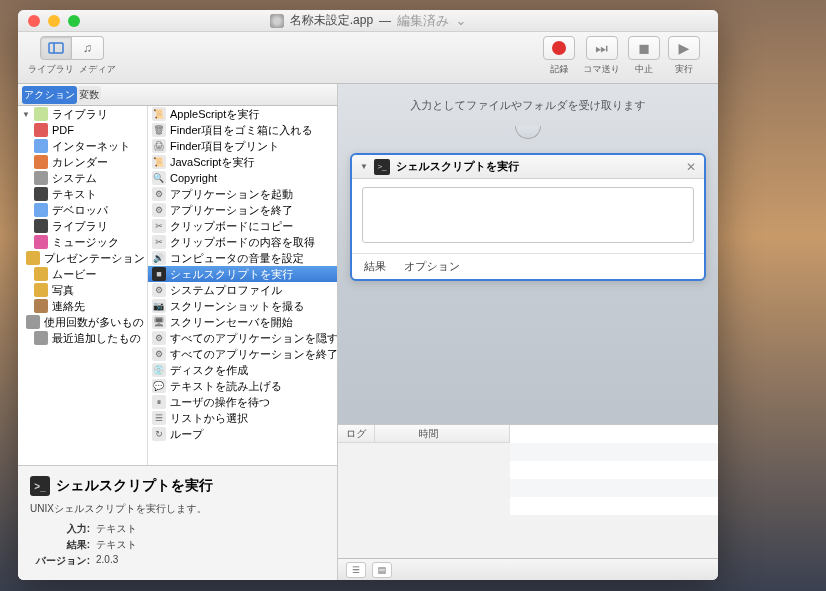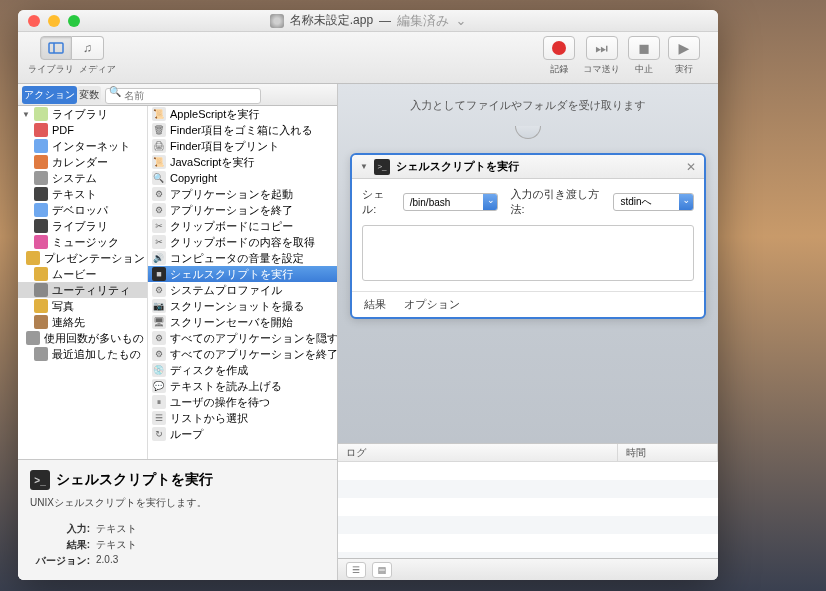--- a/index.html
+++ b/index.html
@@ -41,45 +41,45 @@
 .col2 { flex: 1; overflow-y: auto; font-size: 11px; }
 .li { display: flex; align-items: center; height: 16px; padding: 0 4px; cursor: pointer; gap: 4px; white-space: nowrap; }
 .li.hd { font-weight: 500; }
 .li.sel { background: linear-gradient(#5a9de8,#3b7dd8); color: #fff; }
 .li.sel2 { background: #d8d8d8; }
 .disc { width: 8px; font-size: 8px; color: #666; }
 .ico { width: 14px; height: 14px; border-radius: 2px; display: inline-flex; align-items: center; justify-content: center; font-size: 9px; flex-shrink: 0; }
 .info { border-top: 1px solid #c8c8c8; padding: 10px 12px; font-size: 10px; background: #f4f4f4; }
 .info h3 { font-size: 14px; font-weight: 600; margin-bottom: 6px; display: flex; align-items: center; gap: 6px; }
 .info-ico { width: 20px; height: 20px; background: #2a2a2a; border-radius: 3px; display: inline-flex; align-items: center; justify-content: center; color: #ccc; font-size: 10px; }
-.info p { margin-bottom: 12px; color: #444; }
+.info p { margin-bottom: 6px; color: #444; }
 .info .kv { display: flex; margin-bottom: 2px; }
 .info .k { width: 60px; text-align: right; margin-right: 6px; font-weight: 600; color: #333; }
 .info .v { color: #444; flex: 1; }
 
 .right { flex: 1; background: linear-gradient(to bottom, #dfe3e8 0%, #c5cbd2 40%, #b8bec6 100%); position: relative; display: flex; flex-direction: column; overflow: hidden; }
 .drop { text-align: center; font-size: 11px; color: #555; padding: 14px 0 40px 0; position: relative; }
 .drop::after { content: ""; position: absolute; bottom: 14px; left: 50%; transform: translateX(-50%); width: 24px; height: 12px; border: 1px solid #aaa; border-top: none; border-radius: 0 0 14px 14px; background: linear-gradient(#dfe3e8,#d0d6dd); }
 .action { margin: 0 12px 10px 12px; border: 2px solid #3b7dd8; border-radius: 6px; background: #fff; box-shadow: 0 2px 8px rgba(0,0,0,0.15); }
 .ahdr { height: 24px; background: linear-gradient(#f8f8f8,#ececec); border-bottom: 1px solid #d0d0d0; display: flex; align-items: center; padding: 0 8px; gap: 6px; font-size: 11px; border-radius: 5px 5px 0 0; position: relative; }
 .ahdr .ai { width: 16px; height: 16px; background: #2a2a2a; border-radius: 2px; display: inline-flex; align-items: center; justify-content: center; color: #ccc; font-size: 8px; }
 .aclose { margin-left: auto; color: #888; cursor: pointer; font-size: 12px; }
 .abody { padding: 8px 10px; font-size: 11px; }
 .abody .row { display: flex; align-items: center; gap: 6px; margin-bottom: 8px; }
 .abody .lbl { color: #333; }
 .sel-box { border: 1px solid #bcbcbc; border-radius: 3px; height: 18px; font-size: 10px; padding: 0 16px 0 6px; background: #fff; position: relative; display: inline-flex; align-items: center; cursor: pointer; }
 .sel-box::after { content: ""; position: absolute; right: 0; top: 0; bottom: 0; width: 14px; background: linear-gradient(#6fa8ef,#3b7dd8); border-radius: 0 2px 2px 0; }
 .sel-box::before { content: "⌄"; position: absolute; right: 3px; top: 1px; color: #fff; font-size: 9px; z-index: 1; }
 .scriptbox { width: 100%; height: 56px; border: 1px solid #c8c8c8; border-radius: 3px; background: #fff; resize: none; font-size: 11px; padding: 4px; }
 .afoot { height: 26px; border-top: 1px solid #e0e0e0; display: flex; align-items: center; gap: 18px; padding: 0 12px; font-size: 11px; color: #444; }
-.logarea { flex: 1; background: #f2f2f2; border-top: 1px solid #c8c8c8; display: flex; flex-direction: column; }
+.logarea { flex: 1; background: #f2f2f2; border-top: 1px solid #c8c8c8; display: flex; flex-direction: row; }
 .loghdr { display: flex; height: 18px; background: linear-gradient(#fafafa,#ececec); border-bottom: 1px solid #d8d8d8; font-size: 10px; color: #555; }
 .loghdr > div { padding: 2px 8px; border-right: 1px solid #d8d8d8; }
 .loghdr > div:first-child { flex: 1; }
-.loghdr > div:last-child { width: 100px; }
+.loghdr > div:last-child { width: 100px; margin-left: 35px; }
 .logrows { flex: 1; background: repeating-linear-gradient(#fff 0, #fff 18px, #f4f6f8 18px, #f4f6f8 36px); }
 .statusbar { height: 22px; background: linear-gradient(#f6f6f6,#e6e6e6); border-top: 1px solid #c0c0c0; display: flex; align-items: center; padding: 0 8px; gap: 6px; }
 .sbtn { width: 20px; height: 16px; border: 1px solid #c8c8c8; border-radius: 3px; background: #fff; display: flex; align-items: center; justify-content: center; font-size: 9px; color: #666; cursor: pointer; }
 </style>
 </head>
 <body>
 
 <div class="window">
 
   <div class="titlebar">
@@ -138,23 +138,20 @@
         <div class="tlabel">実行</div>
       </div>
   </div>
 
   <div class="body">
 
     <div class="left">
       <div class="tabsrow">
         <div class="pill sel">アクション</div>
         <div class="pill uns">変数</div>
-        <div class="search-wrap">
-          <input class="search" placeholder="名前" style="">
-        </div>
       </div>
       <div class="lists">
         <div class="col1" id="col1">
             <div class="li hd">
               <span class="disc">▼</span>
               <span class="ico" style="background:#c4e29a"></span>
               <span>ライブラリ</span>
             </div>
             <div class="li">
               <span class="disc"></span>
@@ -198,25 +195,20 @@
             </div>
             <div class="li">
               <span class="disc"></span>
               <span class="ico" style="background:#e0b040"></span>
               <span>プレゼンテーション</span>
             </div>
             <div class="li">
               <span class="disc"></span>
               <span class="ico" style="background:#e0b040"></span>
               <span>ムービー</span>
-            </div>
-            <div class="li sel2">
-              <span class="disc"></span>
-              <span class="ico" style="background:#888"></span>
-              <span>ユーティリティ</span>
             </div>
             <div class="li">
               <span class="disc"></span>
               <span class="ico" style="background:#e0b040"></span>
               <span>写真</span>
             </div>
             <div class="li">
               <span class="disc"></span>
               <span class="ico" style="background:#b08050"></span>
               <span>連絡先</span>
@@ -346,31 +338,20 @@
       <div class="drop">入力としてファイルやフォルダを受け取ります</div>
 
       <div class="action">
         <div class="ahdr">
           <span class="disc">▼</span>
           <span class="ai">&gt;_</span>
           <span style="font-weight:600">シェルスクリプトを実行</span>
           <span class="aclose">✕</span>
         </div>
         <div class="abody">
-          <div class="row">
-            <span class="lbl">シェル:</span>
-            <span class="sel-box" style="width:100px">
-                <span>/bin/bash</span>
-              </span>
-            <span style="flex:1"></span>
-            <span class="lbl">入力の引き渡し方法:</span>
-            <span class="sel-box" style="width:84px">
-                <span>stdinへ</span>
-              </span>
-          </div>
           <textarea class="scriptbox" style=""></textarea>
         </div>
         <div class="afoot">
           <span>結果</span>
           <span>オプション</span>
         </div>
       </div>
 
       <div style="flex:1"></div>
 

